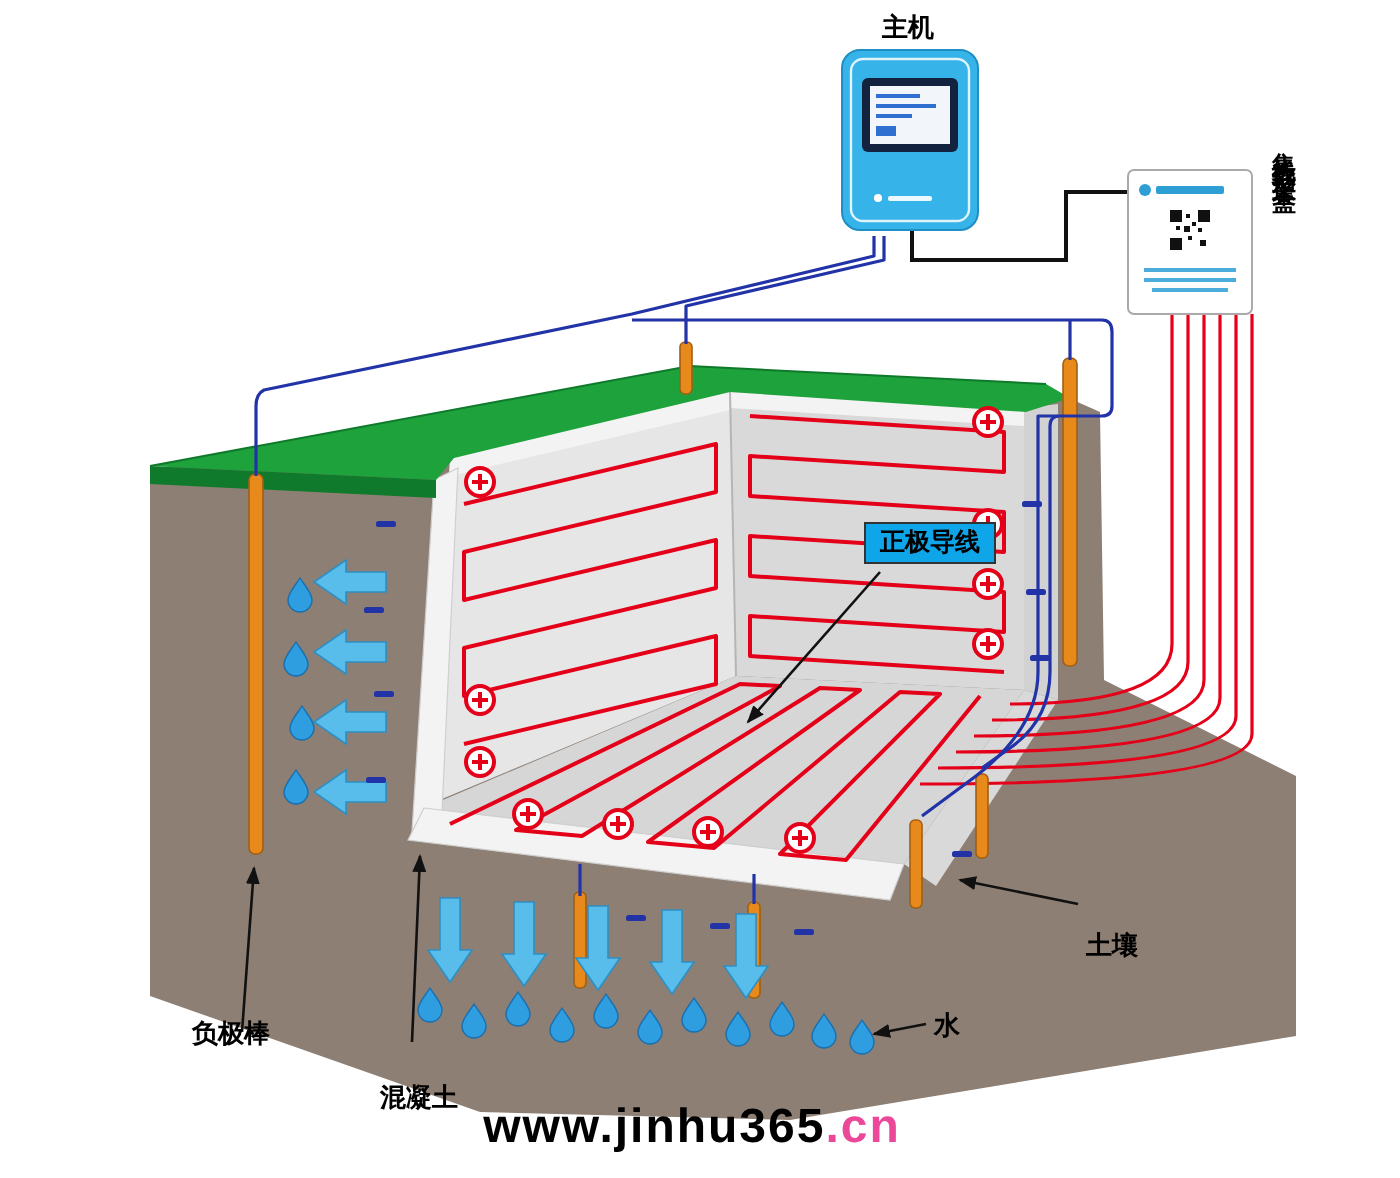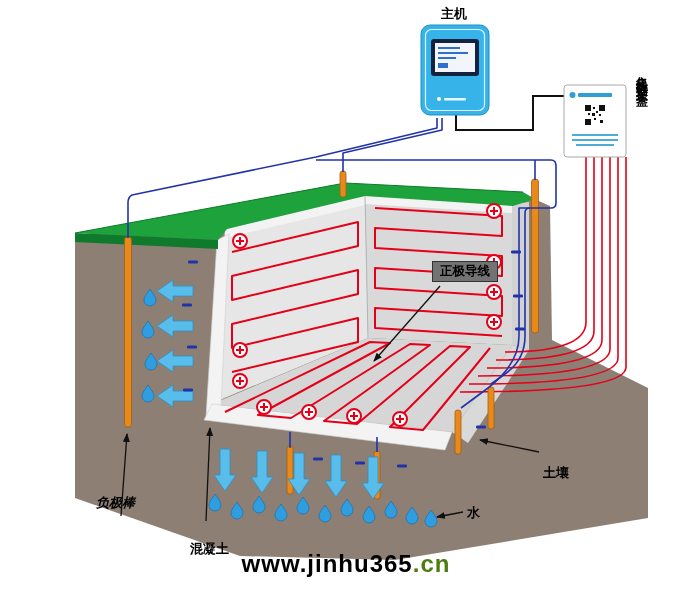--- a/index.html
+++ b/index.html
@@ -1,24 +1,24 @@
 <!DOCTYPE html>
 <html><head>
 <meta charset="utf-8">
 <style>
   html,body{margin:0;padding:0;background:#fff;}
   .stage{position:relative;width:692px;height:589px;background:#fff;overflow:hidden;
          font-family:"Liberation Sans",sans-serif;}
   .stage svg{position:absolute;left:0;top:0;}
   .lbl{position:absolute;font-weight:bold;font-size:13px;color:#000;white-space:nowrap;}
   .vert{writing-mode:vertical-rl;text-orientation:upright;letter-spacing:3px;font-size:12px;}
-  .box-lbl{border:1px solid #333;background:#737373;padding:1px 7px;font-size:12.5px;}
+  .box-lbl{border:1px solid #333;background:#0ea5e9;padding:1px 7px;font-size:12.5px;}
   .site{position:absolute;top:550px;left:0;width:100%;text-align:center;
         font-weight:800;font-size:24px;letter-spacing:1px;color:#000;}
-  .site .cn{color:#4d7c0f;}
+  .site .cn{color:#ec4899;}
 </style>
 </head>
 <body>
 
 <div class="stage">
 
 <svg width="700" height="589" viewBox="0 0 700 589">
   <defs>
     <marker id="ah" markerWidth="10" markerHeight="9" refX="8" refY="3.5" orient="auto" markerUnits="userSpaceOnUse">
       <path d="M0,0 L9,3.5 L0,7 Z" fill="#111"></path>
@@ -188,19 +188,19 @@
     <path d="M206,521 L210,428" marker-end="url(#ah)"></path>
     <path d="M539,452 L480,440" marker-end="url(#ah)"></path>
     <path d="M463,512 L437,517" marker-end="url(#ah)"></path>
   </g>
 </svg>
 
 <div class="lbl" style="left:441px;top:5px;">主机</div>
 <div class="lbl vert" style="left:633px;top:66px;">集线数据采集盒</div>
 <div class="lbl box-lbl" style="left:432px;top:261px;">正极导线</div>
 <div class="lbl" style="left:543px;top:444px;margin-top:20px;">土壤</div>
-<div class="lbl" style="left:96px;top:494px;font-style:italic;">负极棒</div>
+<div class="lbl" style="left:96px;top:508px;">负极棒</div>
 <div class="lbl" style="left:190px;top:540px;">混凝土</div>
 <div class="lbl" style="left:467px;top:504px;">水</div>
 
 <div class="site"><span>www.jinhu365</span><span class="cn">.cn</span></div>
 
 </div>
 
 </body></html>

